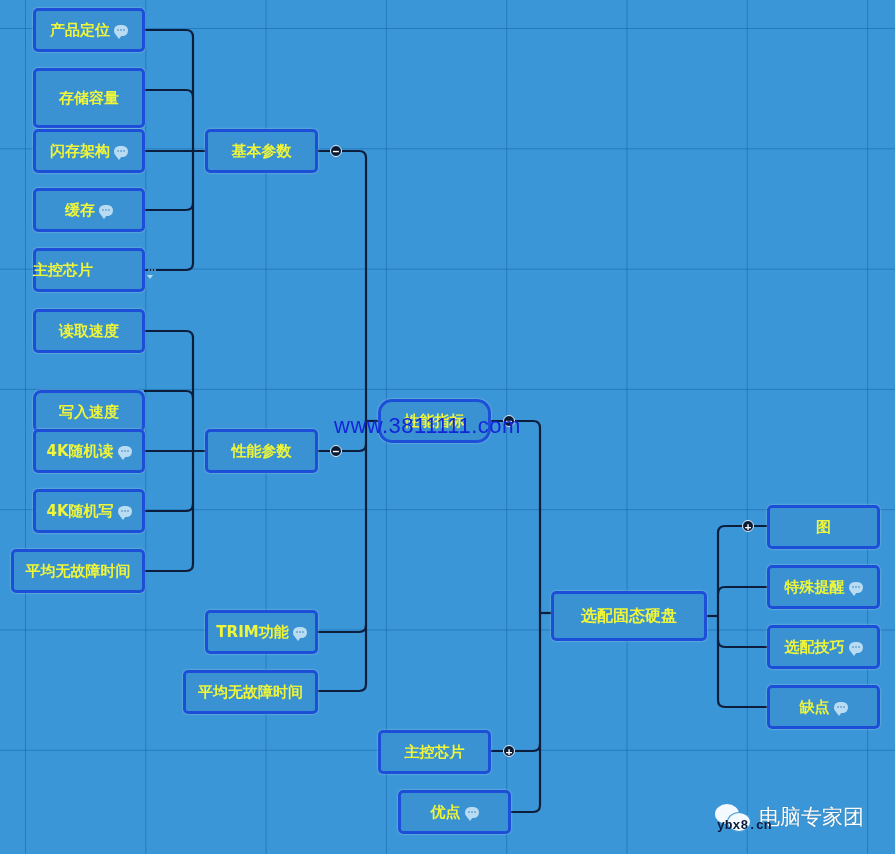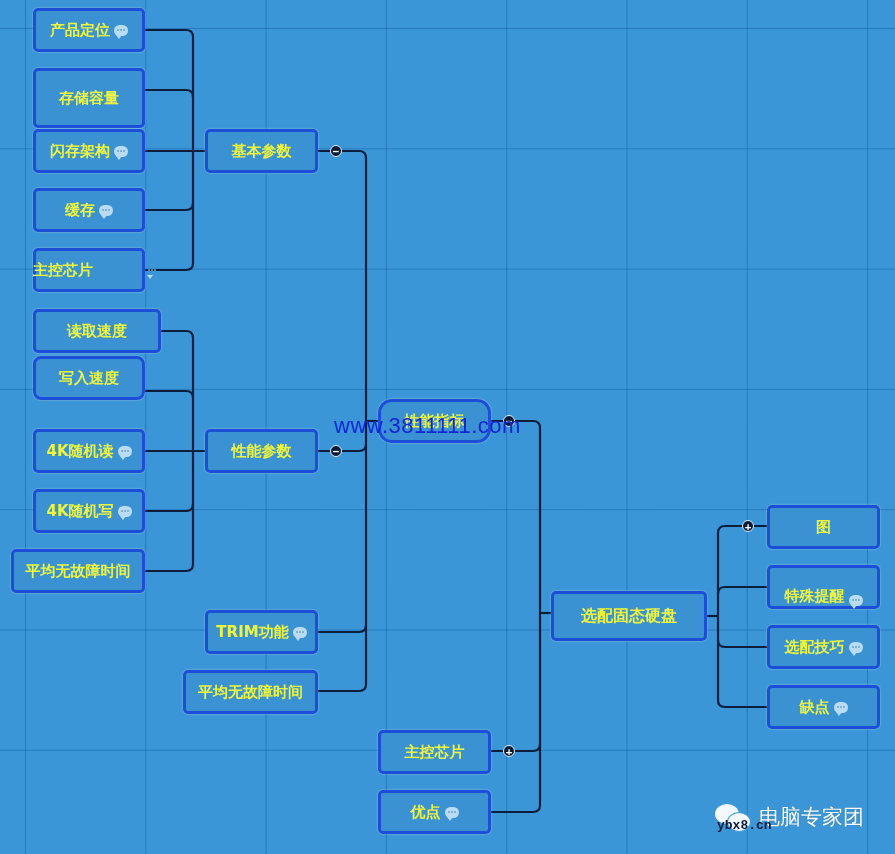--- a/index.html
+++ b/index.html
@@ -92,24 +92,24 @@
 </div>
 <div class="node" style="left:33px;top:248px;width:112px;height:44px;gap:48px;">
   <span>主控芯片</span>
   <span class="note">
       <i style="left:3px"></i>
       <i style="left:6px"></i>
       <i style="left:9px"></i>
     </span>
 </div>
 
-<div class="node" style="left:33px;top:309px;width:128px;height:44px;">
+<div class="node" style="left:33px;top:309px;width:112px;height:44px;">
   <span>读取速度</span>
 </div>
-<div class="node" style="left:33px;top:356px;width:112px;height:44px;border-radius:8px;">
+<div class="node" style="left:33px;top:390px;width:112px;height:44px;border-radius:8px;">
   <span>写入速度</span>
 </div>
 <div class="node" style="left:33px;top:429px;width:112px;height:44px;">
   <span>4K随机读</span>
   <span class="note">
       <i style="left:3px"></i>
       <i style="left:6px"></i>
       <i style="left:9px"></i>
     </span>
 </div>
@@ -150,39 +150,39 @@
 <div class="node" style="left:378px;top:399px;width:113px;height:44px;border-radius:14px;">
   <span>性能指标</span>
 </div>
 <div class="toggle" style="left:503px;top:415px;">−</div>
 
 <div class="node" style="left:378px;top:730px;width:113px;height:44px;">
   <span>主控芯片</span>
 </div>
 <div class="toggle" style="left:503px;top:745px;">+</div>
 
-<div class="node" style="left:378px;top:790px;width:113px;height:44px;">
+<div class="node" style="left:398px;top:790px;width:113px;height:44px;">
   <span>优点</span>
   <span class="note">
       <i style="left:3px"></i>
       <i style="left:6px"></i>
       <i style="left:9px"></i>
     </span>
 </div>
 
 <div class="node" style="left:551px;top:591px;width:156px;height:50px;font-size:16px;">
   <span>选配固态硬盘</span>
 </div>
 
 <div class="node" style="left:767px;top:505px;width:113px;height:44px;">
   <span>图</span>
 </div>
 <div class="toggle" style="left:742px;top:520px;">+</div>
 
-<div class="node" style="left:767px;top:565px;width:113px;height:44px;align-items:flex-end;">
+<div class="node" style="left:767px;top:565px;width:113px;height:44px;">
   <span>特殊提醒</span>
   <span class="note">
       <i style="left:3px"></i>
       <i style="left:6px"></i>
       <i style="left:9px"></i>
     </span>
 </div>
 <div class="node" style="left:767px;top:625px;width:113px;height:44px;">
   <span>选配技巧</span>
   <span class="note">

